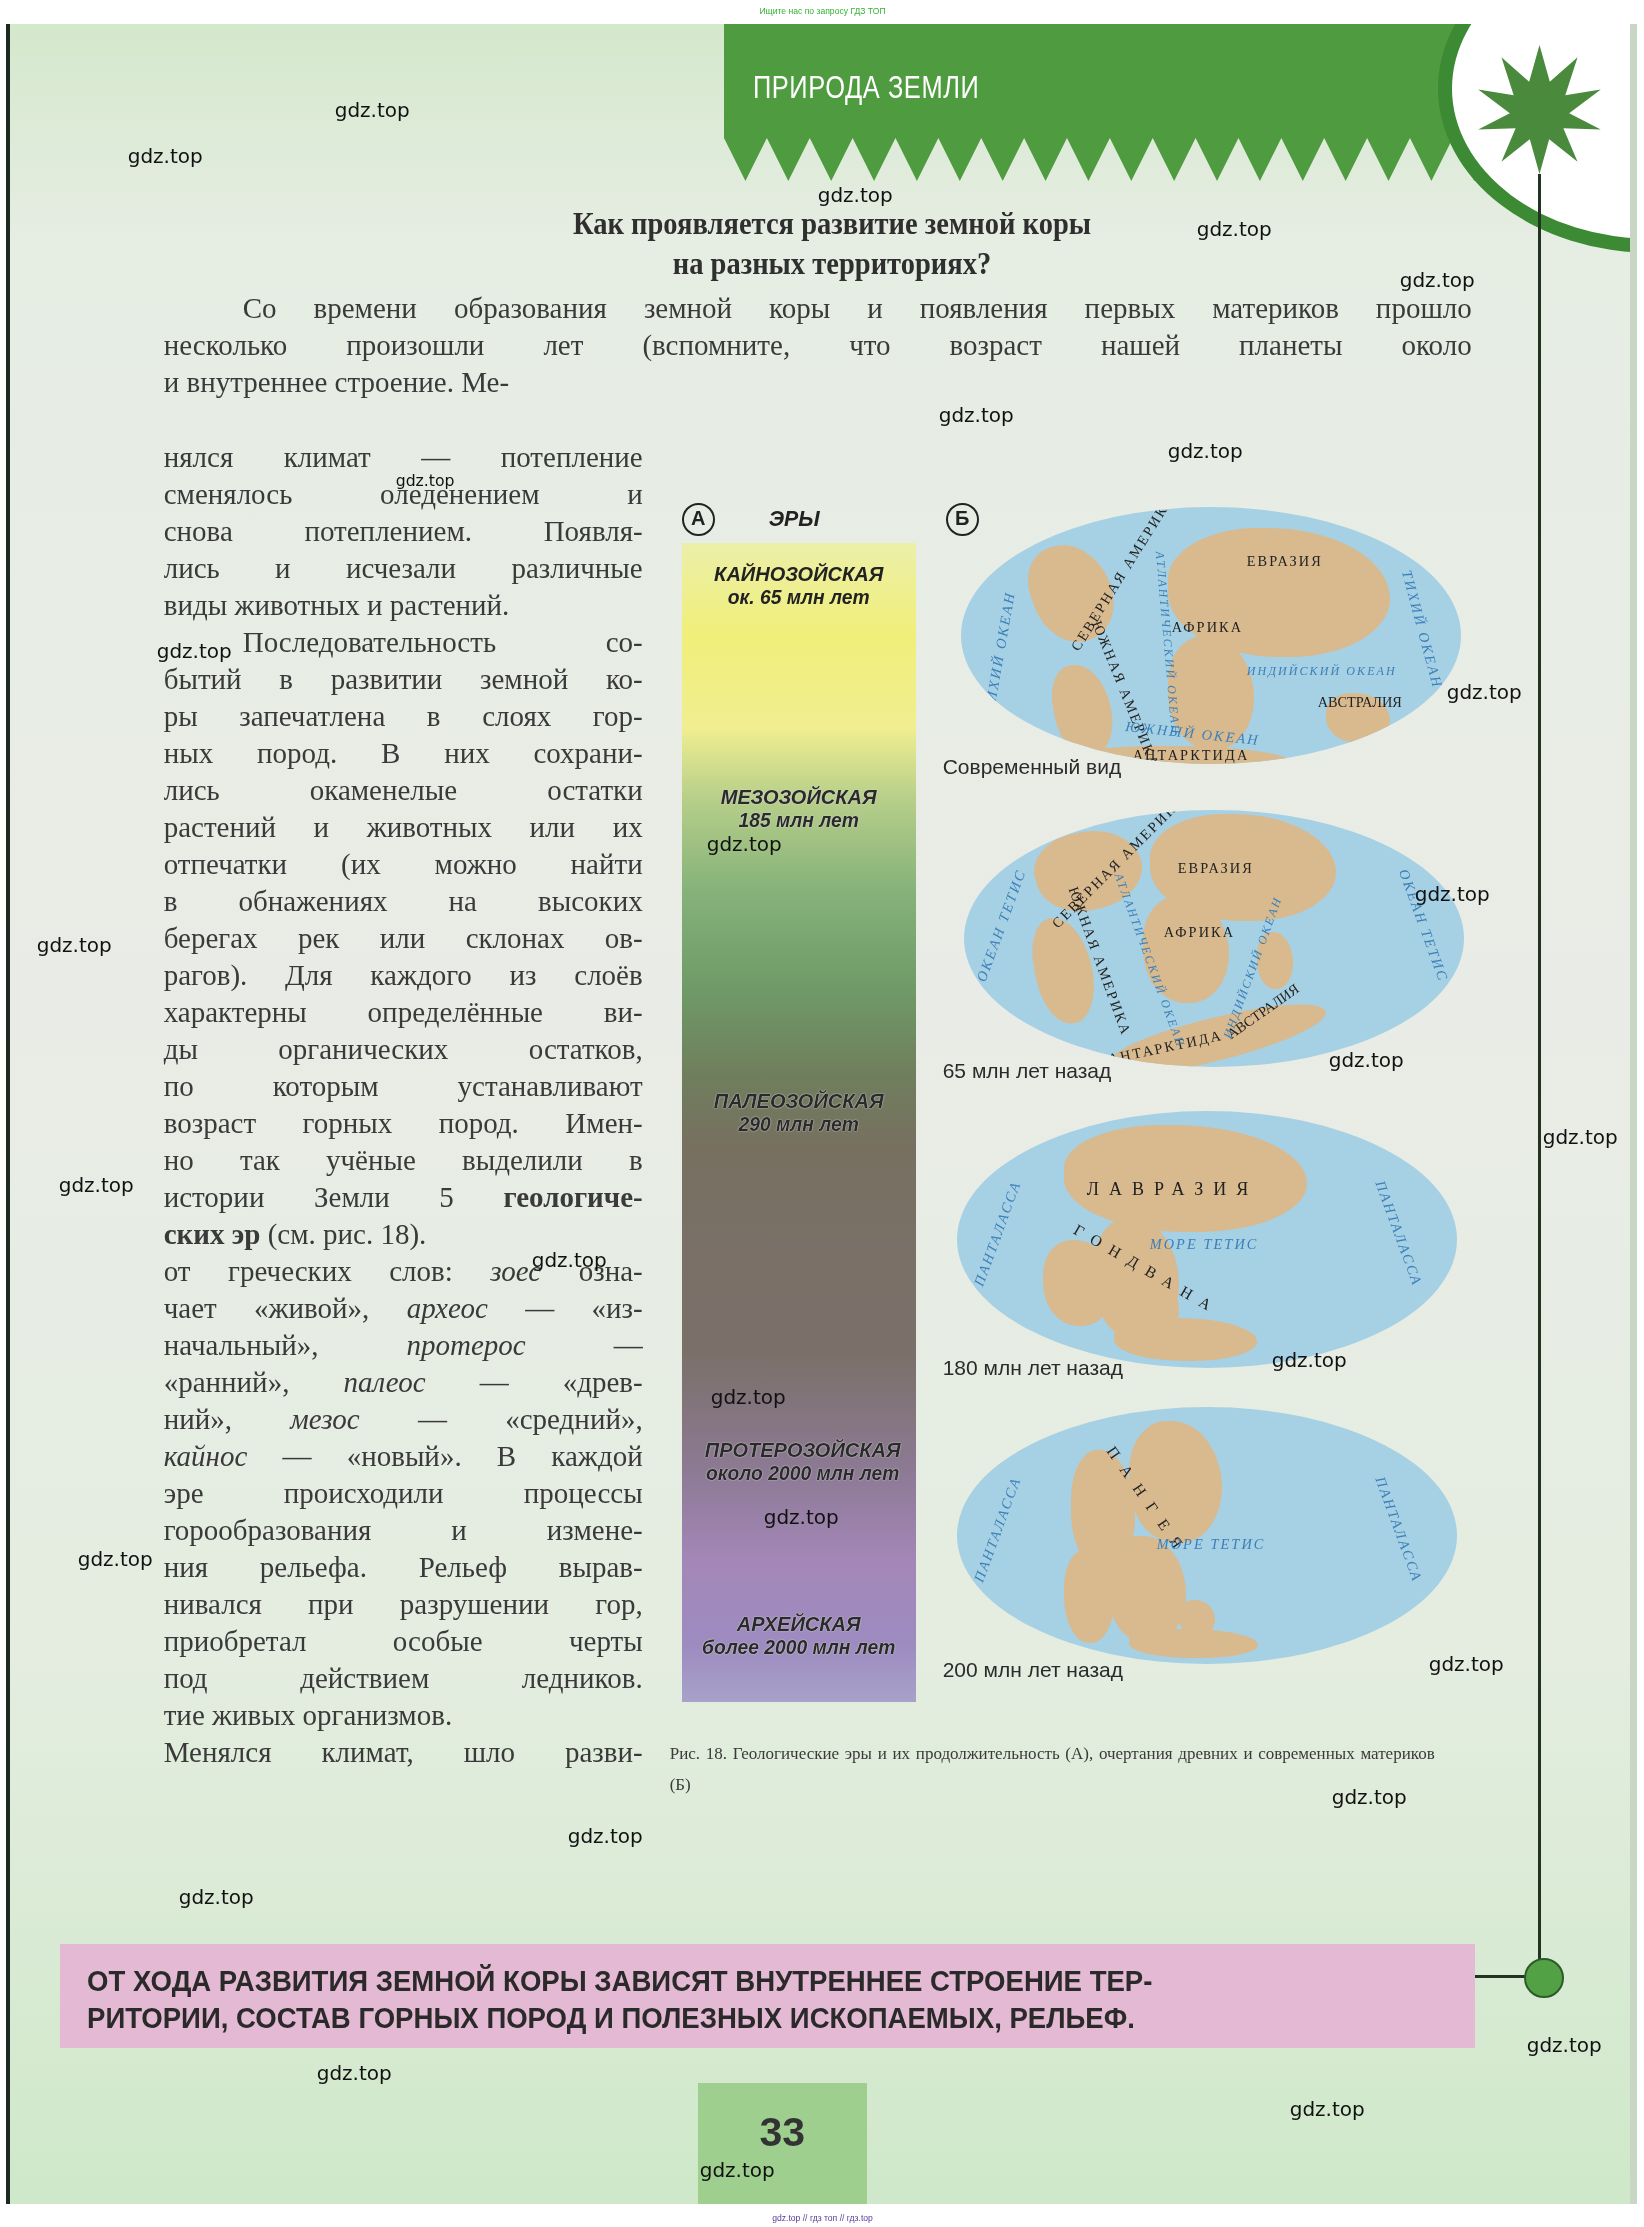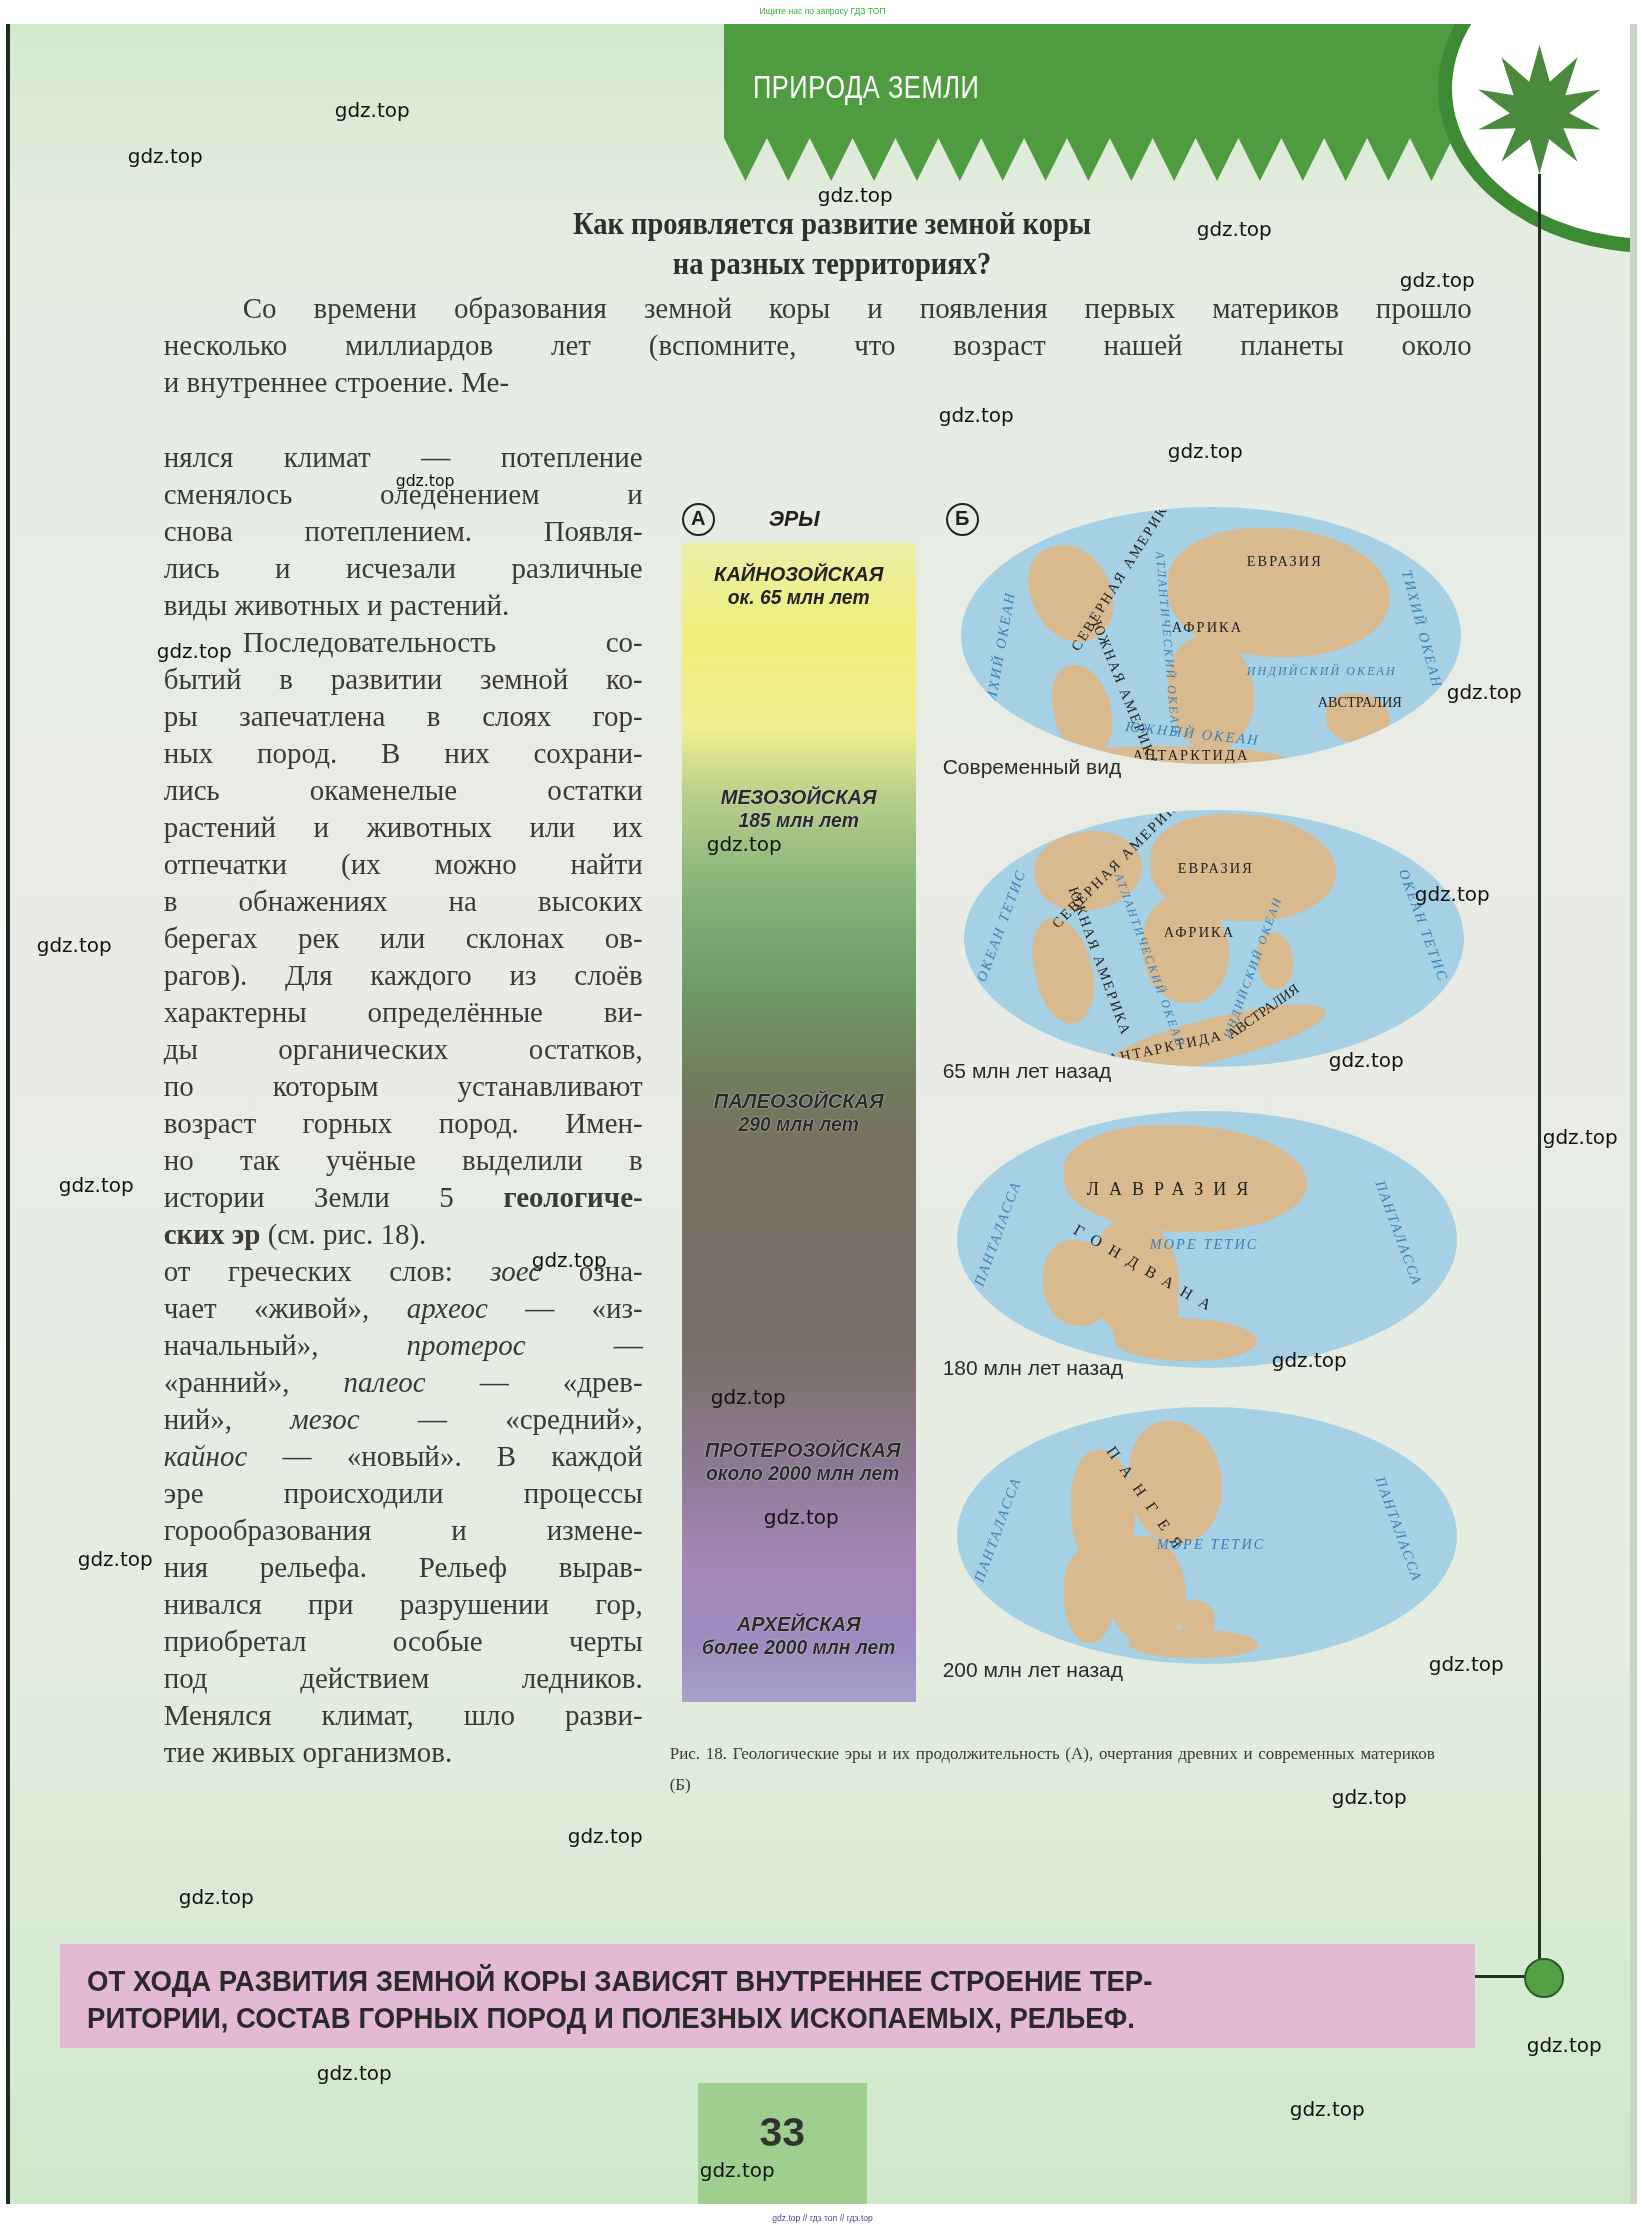--- a/index.html
+++ b/index.html
@@ -100,21 +100,21 @@
   <div class="hline"></div>
   <div class="dot"></div>
 
   <div class="heading">
     <div>Как проявляется развитие земной коры</div>
     <div>на разных территориях?</div>
   </div>
 
   <div class="intro">
     <p class="indent">Со времени образования земной коры и появления первых материков прошло</p>
-    <p>несколько миллиардов лет (вспомните, что возраст нашей планеты около</p>
+    <p>несколько произошли лет (вспомните, что возраст нашей планеты около</p>
     <p style="text-align-last:left">и внутреннее строение. Ме-</p>
   </div>
 
   <div class="body-col">
     <span class="line">нялся климат — потепление</span>
     <span class="line">сменялось оледенением и</span>
     <span class="line">снова потеплением. Появля-</span>
     <span class="line">лись и исчезали различные</span>
     <span class="line last">виды животных и растений.</span>
     <span class="line indent">Последовательность со-</span>
@@ -139,22 +139,22 @@
     <span class="line"><span>начальный», </span><i>протерос</i><span> —</span></span>
     <span class="line"><span>«ранний», </span><i>палеос</i><span> — «древ-</span></span>
     <span class="line"><span>ний», </span><i>мезос</i><span> — «средний»,</span></span>
     <span class="line"><i>кайнос</i><span> — «новый». В каждой</span></span>
     <span class="line">эре происходили процессы</span>
     <span class="line">горообразования и измене-</span>
     <span class="line">ния рельефа. Рельеф вырав-</span>
     <span class="line">нивался при разрушении гор,</span>
     <span class="line">приобретал особые черты</span>
     <span class="line">под действием ледников.</span>
+    <span class="line last">тие живых организмов.</span>
     <span class="line">Менялся климат, шло разви-</span>
-    <span class="line last">тие живых организмов.</span>
   </div>
 
   <div class="circle-label" style="left:672px;top:479px;">А</div>
   <div class="eras-title">ЭРЫ</div>
   <div class="era-bar"></div>
   <div class="era" style="top:538px;">
     <span class="name">КАЙНОЗОЙСКАЯ</span>
     <span class="dur">ок. 65 млн лет</span>
   </div>
   <div class="era outline" style="top:761px;">

